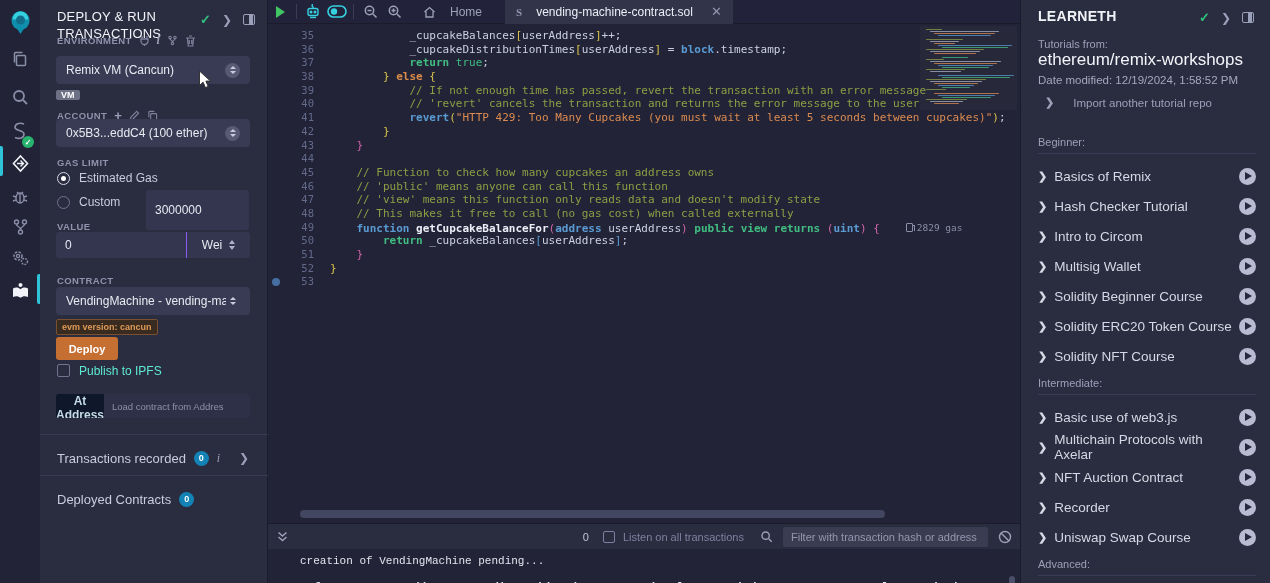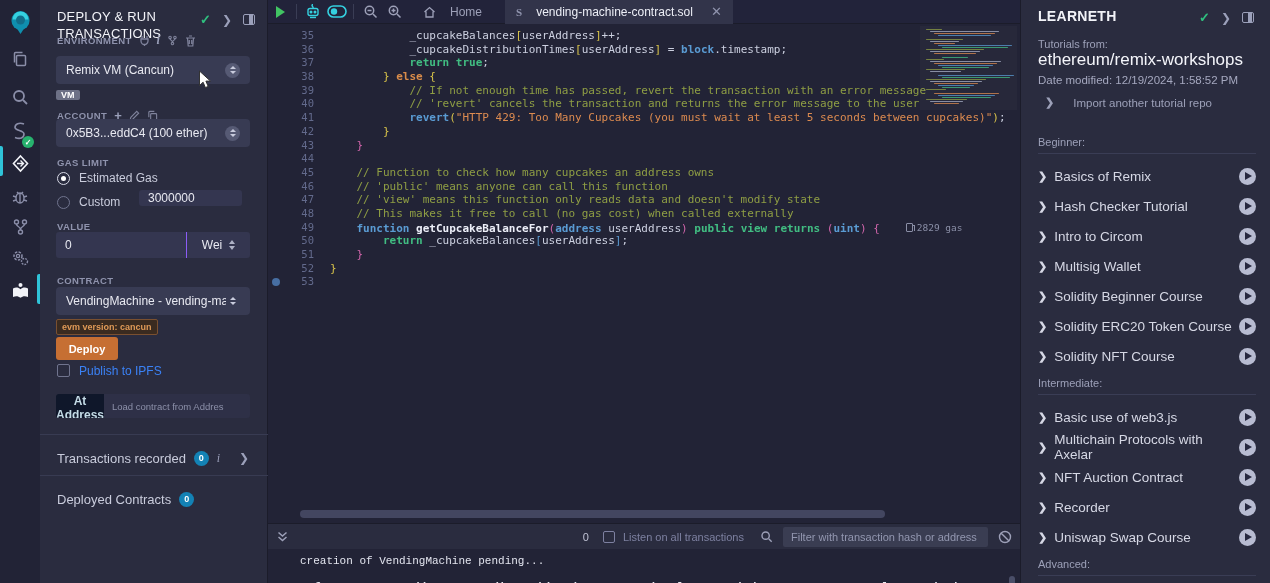--- a/index.html
+++ b/index.html
@@ -32,34 +32,34 @@
   .adorn i.up{border-bottom:3.5px solid #c9ccdd;margin-bottom:2px}
   .adorn i.dn{border-top:3.5px solid #c9ccdd}
   .vm-badge{position:absolute;left:16px;top:90px;background:#6d7186;color:#fff;font-size:9px;font-weight:bold;
     padding:0 5px;border-radius:2px}
   .radio-row{position:absolute;left:17px;display:flex;align-items:center;gap:9px;font-size:12px;color:#c9ccdc}
   .radio{width:13px;height:13px;border-radius:50%;border:1px solid #70748e;position:relative;background:transparent}
   .radio.on{border-color:#d7d9e6}
   .radio.on::after{content:"";position:absolute;left:3px;top:3px;width:5px;height:5px;border-radius:50%;background:#fff}
   .inp{background:#343650;border:none;border-radius:3px;color:#e8e9f1;font-size:12px;padding:0 9px;outline:none;
     font-family:"Liberation Sans",sans-serif}
-  #gas-custom-input{position:absolute;left:99px;top:190px;width:103px;height:16px}
+  #gas-custom-input{position:absolute;left:106px;top:190px;width:103px;height:40px}
   .value-row{position:absolute;left:16px;top:232px;width:194px;height:26px;display:flex;border-radius:3px;overflow:hidden}
   #value-input{flex:1;border-radius:0;height:26px;width:128px}
   .unit{width:64px;height:26px;background:#343650;border-left:1px solid #8b5cf6;display:flex;align-items:center;
     justify-content:center;gap:7px;font-size:12px;color:#e8e9f1;cursor:pointer}
   .unit .carets{display:flex;flex-direction:column;gap:2px}
   .unit .carets i{border-left:3px solid transparent;border-right:3px solid transparent;display:block}
   .unit .carets .up{border-bottom:4px solid #aeb2c6}
   .unit .carets .dn{border-top:4px solid #aeb2c6}
   .evm-badge{position:absolute;left:16px;top:319px;font-size:9px;font-weight:bold;color:#df9a57;background:#3a2b20;
     border:1px solid #7a5030;padding:2px 5px;border-radius:2px}
   #deploy-btn{position:absolute;left:16px;top:337px;width:62px;height:23px;background:#c66f33;border:none;border-radius:3px;
     color:#fff;font-size:11px;font-weight:bold;cursor:pointer}
-  .chk-row{position:absolute;left:17px;top:364px;display:flex;gap:9px;font-size:12px;color:#3b82f6}
+  .chk-row{position:absolute;left:17px;top:364px;display:flex;gap:9px;font-size:12px;color:#5eead4}
   .checkbox{width:13px;height:13px;border:1px solid #70748e;border-radius:2px;background:transparent}
   #ataddr-row{position:absolute;left:16px;top:394px;width:194px;height:24px;display:flex;border-radius:3px;overflow:hidden}
   #ataddr-btn{width:78px;height:24px;background:#0f172a;border:none;color:#c4dbe6;font-size:12px;font-weight:bold;cursor:pointer}
   #ataddr-input{flex:1;background:#2e3047;border:none;height:24px;font-size:9.5px;padding:0 8px;color:#c9ccdc;outline:none}
   #ataddr-input::placeholder{color:#8d91aa}
   .divider{position:absolute;left:0;width:228px;border-top:1px solid #383b52}
   .sec-row{position:absolute;left:17px;width:196px;display:flex;align-items:center;gap:8px;font-size:13px;color:#c9ccdc;cursor:pointer}
   .cnt-badge{min-width:15px;height:15px;border-radius:8px;background:#1382b5;color:#fff;font-size:9px;font-weight:bold;
     display:flex;align-items:center;justify-content:center;padding:0 4px}
   .i-ic{font-family:"Liberation Serif",serif;font-style:italic;color:#9ba0ba;font-size:12px}
@@ -78,21 +78,21 @@
 
   #code{position:absolute;left:0;top:25px;width:752px;height:482px;font-family:"DejaVu Sans Mono",monospace;
     font-size:11px;line-height:13.7px;cursor:text}
   #code-lines{position:absolute;left:0;top:4px;width:752px}
   .cl{display:flex;height:13.7px;white-space:pre}
   .cl .bp{width:16px;position:relative}
   .cl .dot{position:absolute;left:4px;top:3px;width:8px;height:8px;border-radius:50%;background:#4d7bb5;opacity:.85}
   .cl .ln{width:30px;text-align:right;color:#636a8c;font-size:10.5px}
   .cl .ct{padding-left:16px}
   .tk-pl{color:#ccd0e0}.tk-plb{color:#eceef8;font-weight:bold}.tk-cm{color:#8f9e44}
-  .tk-kb{color:#5a9bd3;font-weight:bold}.tk-kg{color:#41bd82;font-weight:bold}.tk-kgb{color:#41bd82;font-weight:bold}
+  .tk-kb{color:#5a9bd3;font-weight:bold}.tk-kg{color:#41bd82;font-weight:bold}.tk-kgb{color:#41bd82;font-weight:normal}
   .tk-ko{color:#d98c4a;font-weight:bold}.tk-st{color:#dd8b50}.tk-bry{color:#d9c44a}.tk-brp{color:#d165ab}.tk-brb{color:#5a9bd3}
   .gasw{display:inline-flex;align-items:center;gap:4px;margin-left:26px;color:#8a8ea6;font-size:9.5px;font-family:"DejaVu Sans Mono",monospace}
   .gicon{display:inline-block;width:7px;height:9px;border:1px solid #8a8ea6;border-radius:1px;position:relative}
   .gicon::after{content:"";position:absolute;right:-3px;top:1px;width:2px;height:5px;border-right:1px solid #8a8ea6;border-top:1px solid #8a8ea6}
   #minimap{position:absolute;left:652px;top:1px;width:97px;height:84px;background:rgba(255,255,255,.025);padding:3px 6px;overflow:hidden}
   .mm-row{height:1px;margin-bottom:1px;border-radius:1px}
   #hscroll{position:absolute;left:0;top:508px;width:752px;height:13px}
   #hscroll .thumb{position:absolute;left:32px;top:2px;width:585px;height:8px;background:#434660;border-radius:4px}
 
   

